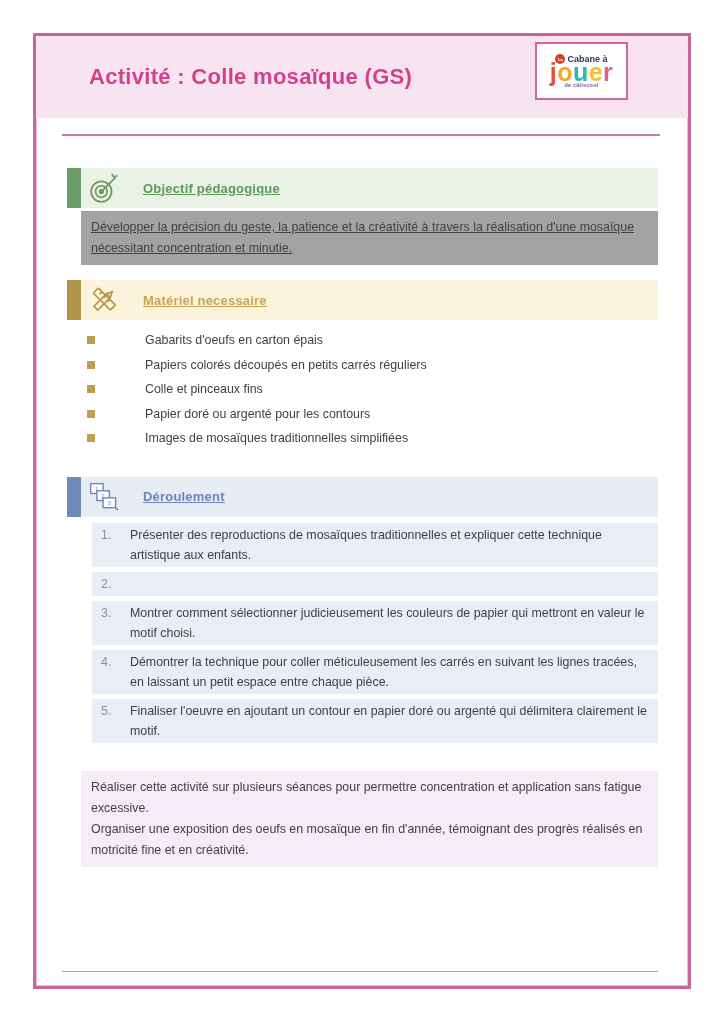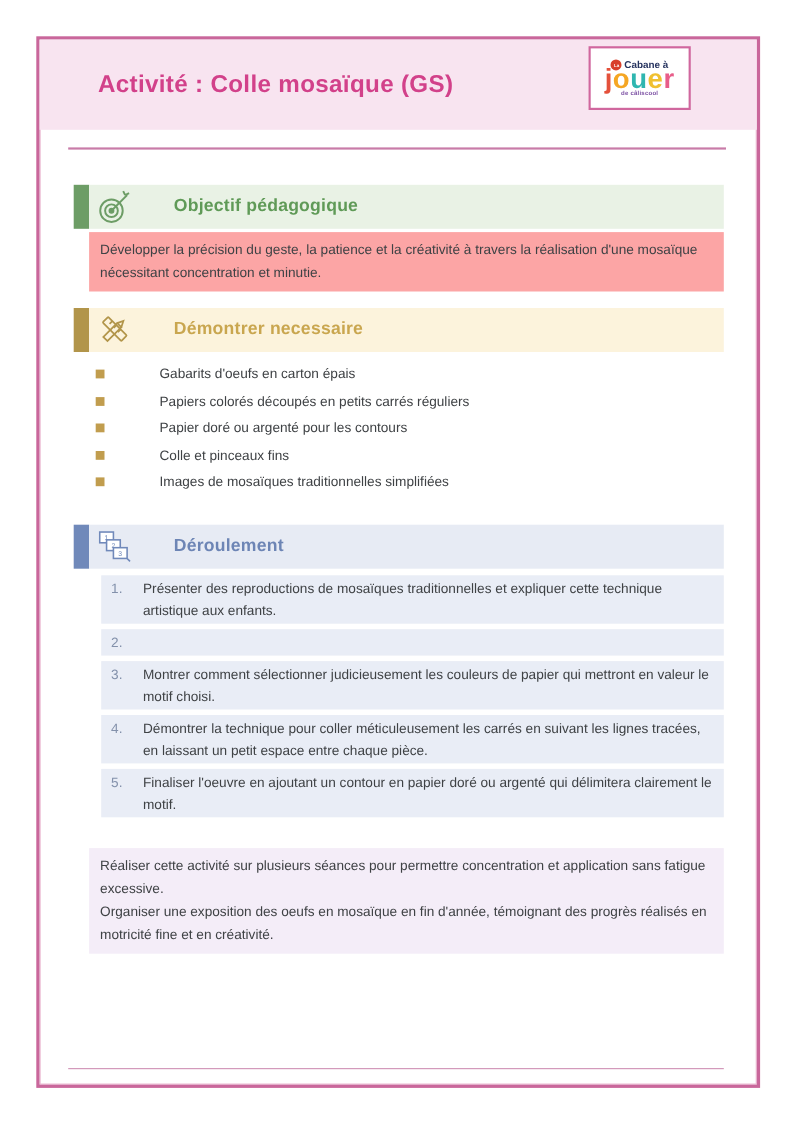--- a/index.html
+++ b/index.html
@@ -43,39 +43,39 @@
   
   .sec{margin:0 30px 0 31px;}
   .sec-objectif{margin-top:32px;}
   .sec-materiel{margin-top:15px;}
   .sec-deroulement{margin-top:26px;}
   .sec-variantes{margin-top:28px;}
   .sec-header{display:flex;height:40px;}
   .sec-bar{width:14px;flex:none;}
   .sec-rest{flex:1;display:flex;align-items:center;padding-left:7px;}
   .sec-icon{width:32px;height:32px;flex:none;}
-  .sec-title{margin-left:38px;font-size:16px;font-weight:bold;letter-spacing:.2px;}
+  .sec-title{margin-left:23px;font-size:13px;font-weight:bold;letter-spacing:.2px;text-decoration:underline;}
   .objectif .sec-bar{background:#6d9d66;}
   .objectif .sec-rest{background:#e9f2e5;}
   .objectif .sec-title{color:#5f9a57;}
   .materiel .sec-bar{background:#b2954a;}
   .materiel .sec-rest{background:#fcf3dc;}
   .materiel .sec-title{color:#c9a64f;}
   .deroulement .sec-bar{background:#7089ba;}
   .deroulement .sec-rest{background:#e7ebf4;}
   .deroulement .sec-title{color:#6d85b5;}
   .variantes .sec-bar{background:#9166a8;}
   .variantes .sec-rest{background:#f2eaf6;}
   .variantes .sec-title{color:#8a5ba6;}
   
   .body-block{
     margin:3px 0 0 14px;padding:6px 10px;font-size:12.4px;line-height:21px;
     color:#3f4245;
   }
-  .body-green{background:#fca5a5;}
+  .body-green{background:#a3a3a3;text-decoration:underline;}
   .body-purple{background:#f4edf8;}
   .body-block p{margin:0;}
   
   .materials{list-style:none;margin:8px 0 0;padding:0 0 0 20px;}
   .materials li{display:flex;align-items:center;height:24.5px;font-size:12.4px;color:#3f4245;gap:32px;}
   .bullet{width:8px;height:8px;background:#c19d4e;margin-right:18px;flex:none;}
   
   .steps{list-style:none;margin:6px 0 0;padding:0;}
   .step{
     display:flex;background:#e9edf6;margin:0 0 5px 25px;
@@ -128,39 +128,39 @@
         <svg class="sec-icon" viewBox="0 0 36 36" fill="none" stroke="#b2954a" stroke-width="1.8">
           <g transform="rotate(45 18 18)">
             <rect x="4" y="13" width="27" height="8" rx="1"></rect>
             <path d="M10 13 v4 M16 13 v4 M22 13 v4"></path>
           </g>
           <g transform="rotate(-45 18 18)">
             <rect x="5" y="15" width="20" height="6"></rect>
             <path d="M25 15 L31 18 L25 21"></path>
           </g>
         </svg>
-        <span class="sec-title">Démontrer necessaire</span>
+        <span class="sec-title">Matériel necessaire</span>
       </div>
     </div>
     <ul class="materials">
       <li>
           <span class="bullet"></span>
           <span>Gabarits d'oeufs en carton épais</span>
         </li>
       <li>
           <span class="bullet"></span>
           <span>Papiers colorés découpés en petits carrés réguliers</span>
         </li>
       <li>
           <span class="bullet"></span>
+          <span>Colle et pinceaux fins</span>
+        </li>
+      <li>
+          <span class="bullet"></span>
           <span>Papier doré ou argenté pour les contours</span>
-        </li>
-      <li>
-          <span class="bullet"></span>
-          <span>Colle et pinceaux fins</span>
         </li>
       <li>
           <span class="bullet"></span>
           <span>Images de mosaïques traditionnelles simplifiées</span>
         </li>
     </ul>
   </div>
 
   <div class="sec sec-deroulement deroulement">
     <div class="sec-header">

